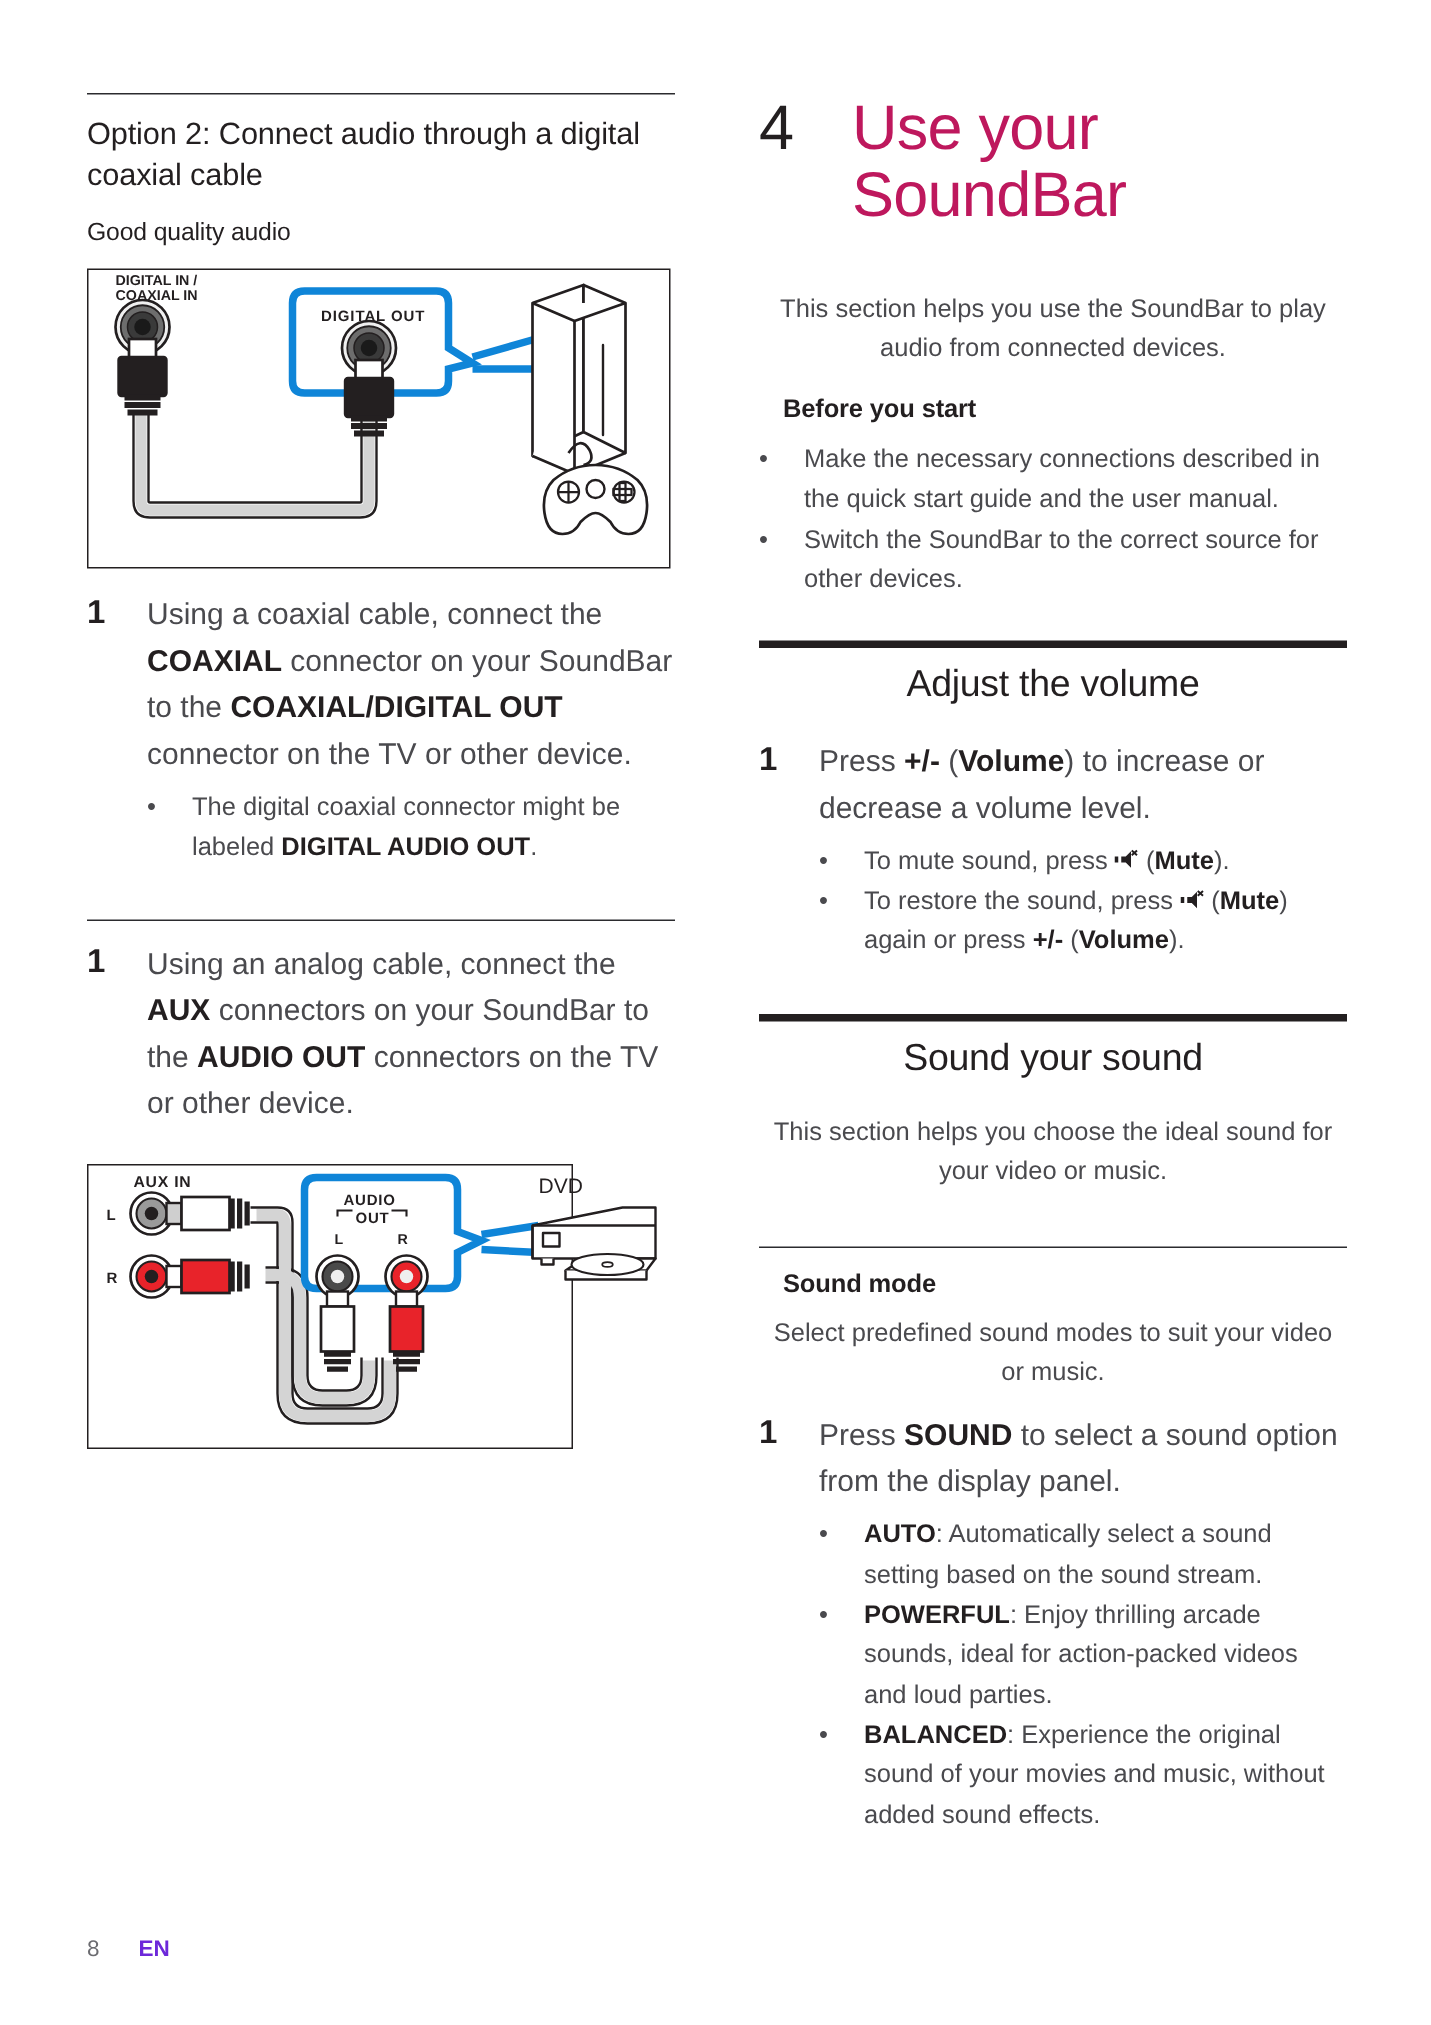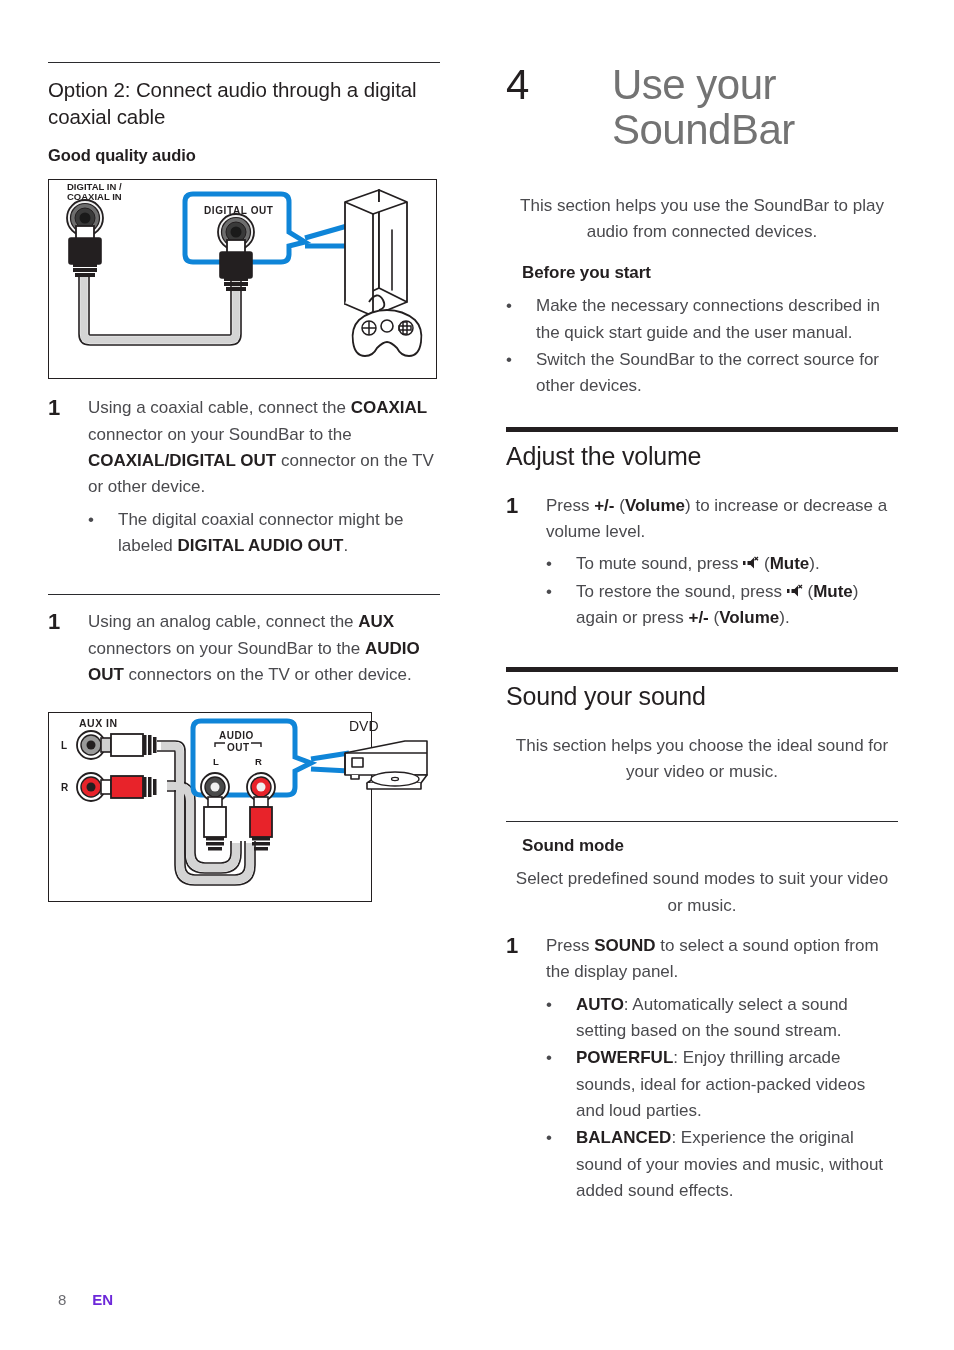--- a/index.html
+++ b/index.html
@@ -17,21 +17,21 @@
   }
   .page {
     position: absolute;
     inset: 0;
   }
   .col {
     position: absolute;
     top: 62px;
     width: 392px;
   }
-  .col-left  { left: 48px; }
+  .col-left  { left: 58px; }
   .col-right { left: 506px; }
 
   
   .rule-thin {
     height: 0;
     border-top: 1.6px solid #2b2b2e;
     margin: 0 0 14px 0;
   }
   .rule-thick {
     height: 0;
@@ -47,31 +47,32 @@
     color: #231f20;
     margin: 0 0 16px 0;
     letter-spacing: -0.1px;
   }
   h2.section {
     font-size: 25px;
     font-weight: 400;
     color: #231f20;
     margin: 0 0 22px 0;
     letter-spacing: -0.2px;
+    text-align: center;
   }
   h3.minor {
     font-size: 17px;
     font-weight: 700;
     color: #231f20;
     margin: 0 0 10px 16px;
     letter-spacing: -0.1px;
   }
   .caption {
     font-size: 16.5px;
-    font-weight: 700;
+    font-weight: 400;
     color: #231f20;
     margin: 0 0 14px 0;
     letter-spacing: -0.1px;
   }
 
   
   .chapter {
     display: flex;
     margin: 0 0 40px 0;
   }
@@ -79,24 +80,23 @@
     font-size: 42px;
     font-weight: 400;
     color: #231f20;
     line-height: 1.08;
     width: 62px;
     flex: 0 0 62px;
   }
   .chapter-title {
     font-size: 42px;
     font-weight: 400;
-    color: #737373;
+    color: #be185d;
     line-height: 1.08;
     letter-spacing: -0.5px;
-    margin-left: 44px;
   }
 
   
   p.body {
     font-size: 17px;
     line-height: 1.55;
     margin: 0 0 18px 0;
     color: #4a4a4e;
     text-align: center;
   }
@@ -110,21 +110,21 @@
   .step-num {
     font-size: 22px;
     font-weight: 700;
     color: #231f20;
     width: 40px;
     flex: 0 0 40px;
     line-height: 1.22;
   }
   .step-body {
     flex: 1 1 auto;
-    font-size: 17px;
+    font-size: 20px;
     line-height: 1.55;
     color: #4a4a4e;
   }
   .step-body b, .bullet-body b, p.body b { color: #231f20; font-weight: 700; }
 
   
   ul.bullets {
     list-style: none;
     margin: 0;
     padding: 0;

